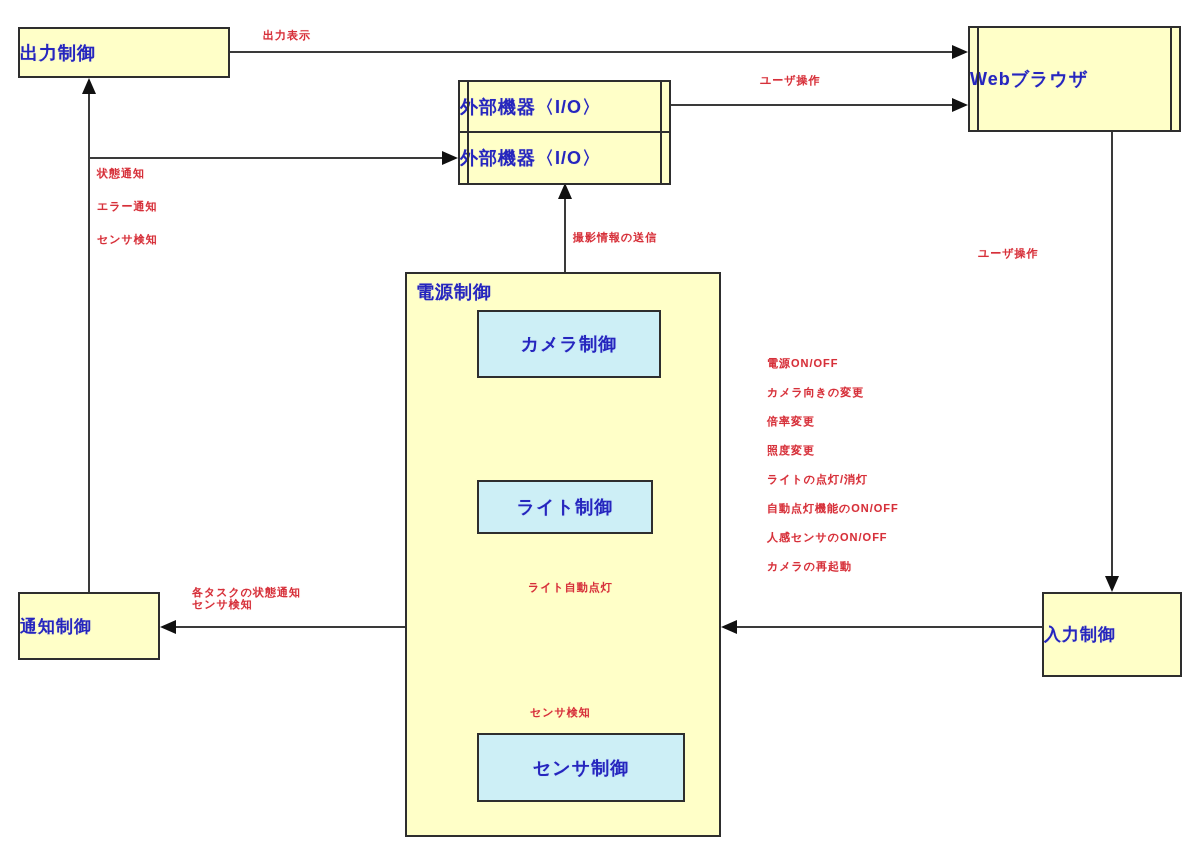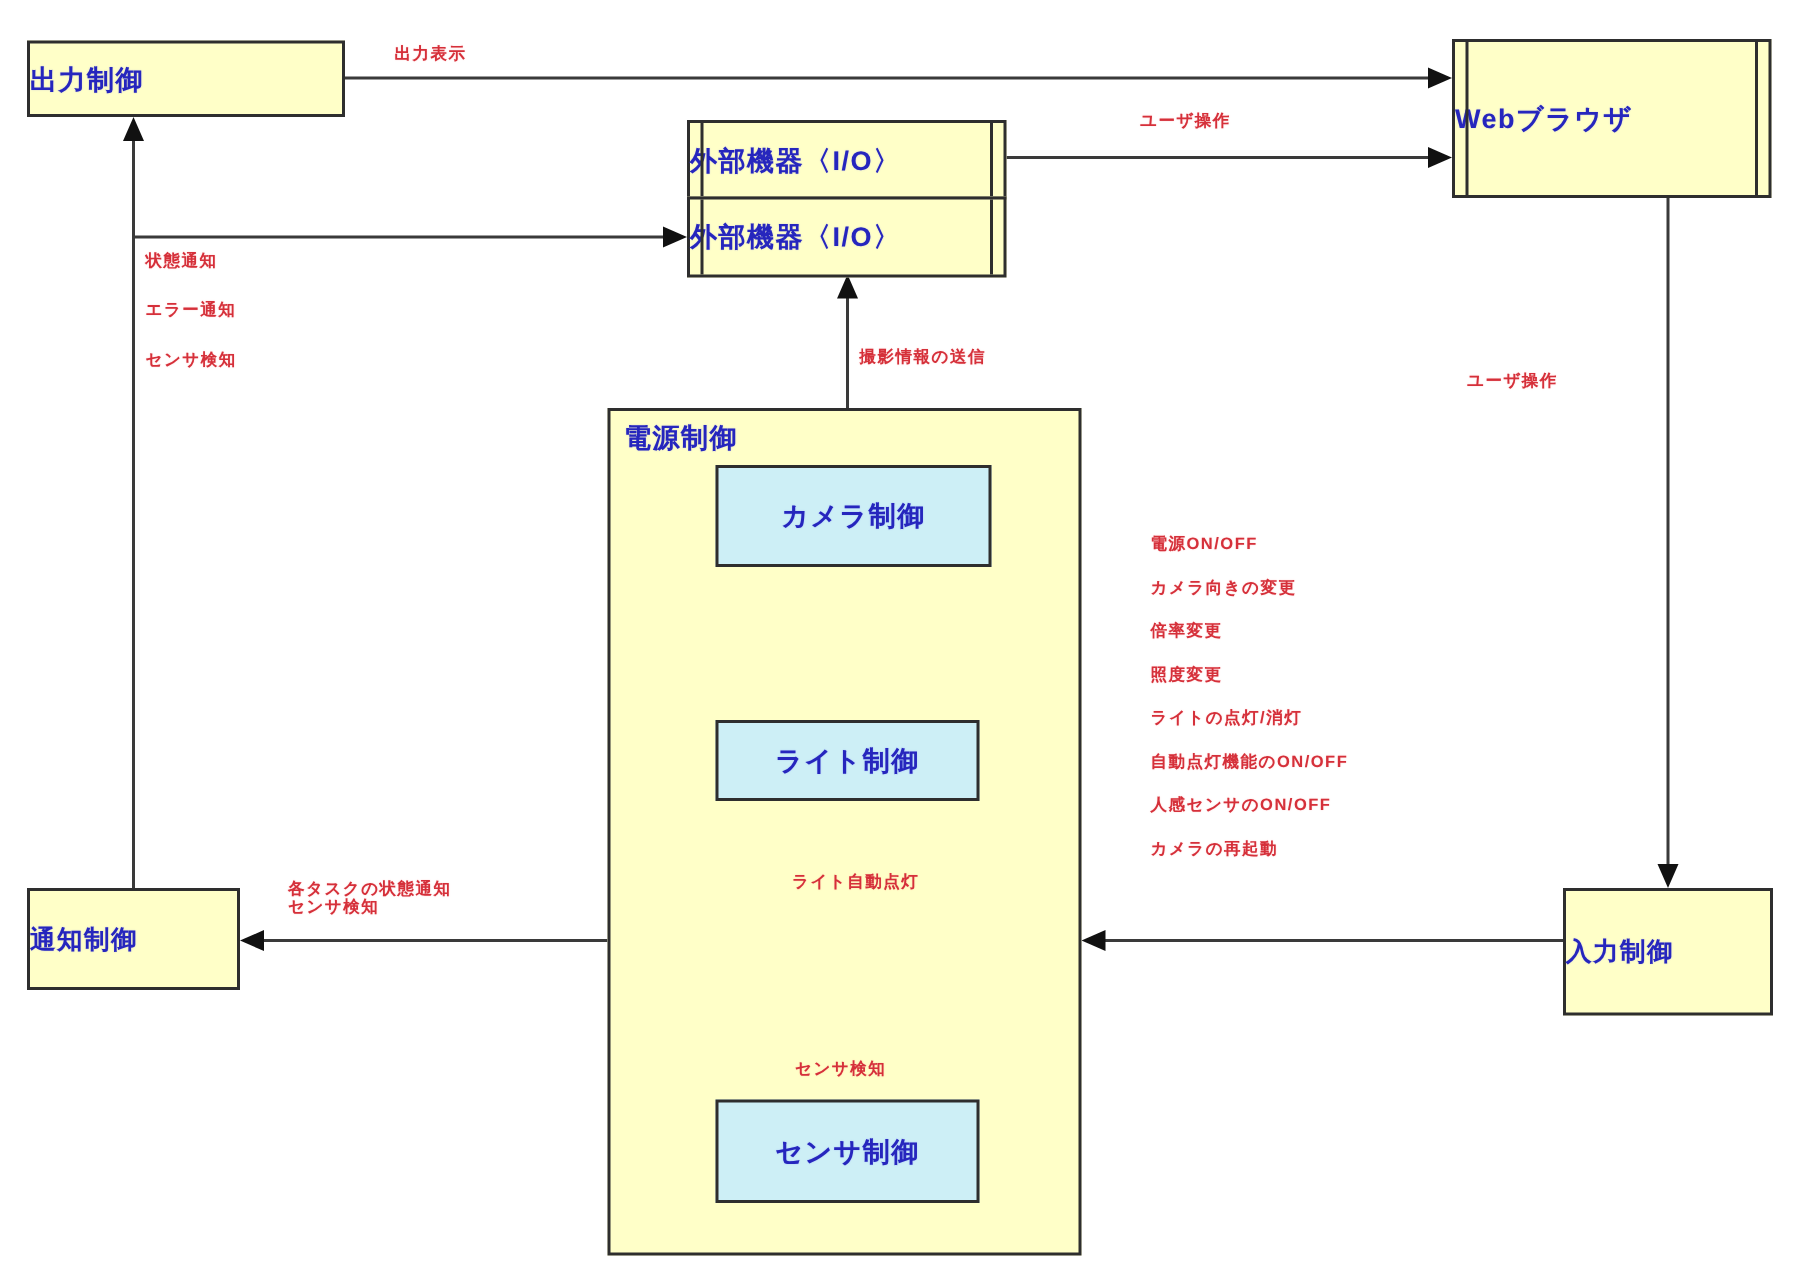--- a/index.html
+++ b/index.html
@@ -113,21 +113,21 @@
   <div class="subnode" style="left:477px;top:310px;width:184px;height:68px;">
     <span>カメラ制御</span>
   </div>
 
 
   <div class="subnode" style="left:477px;top:480px;width:176px;height:54px;">
     <span>ライト制御</span>
   </div>
 
 
-  <div class="subnode" style="left:477px;top:733px;width:176px;height:69px;">
+  <div class="subnode" style="left:477px;top:733px;width:208px;height:69px;">
     <span>センサ制御</span>
   </div>
 
   <div class="node" style="left:18px;top:592px;width:142px;height:68px;font-size:17px;">
     <span>通知制御</span>
   </div>
 
   <div class="node" style="left:1042px;top:592px;width:140px;height:85px;font-size:17px;">
     <span>入力制御</span>
   </div>

